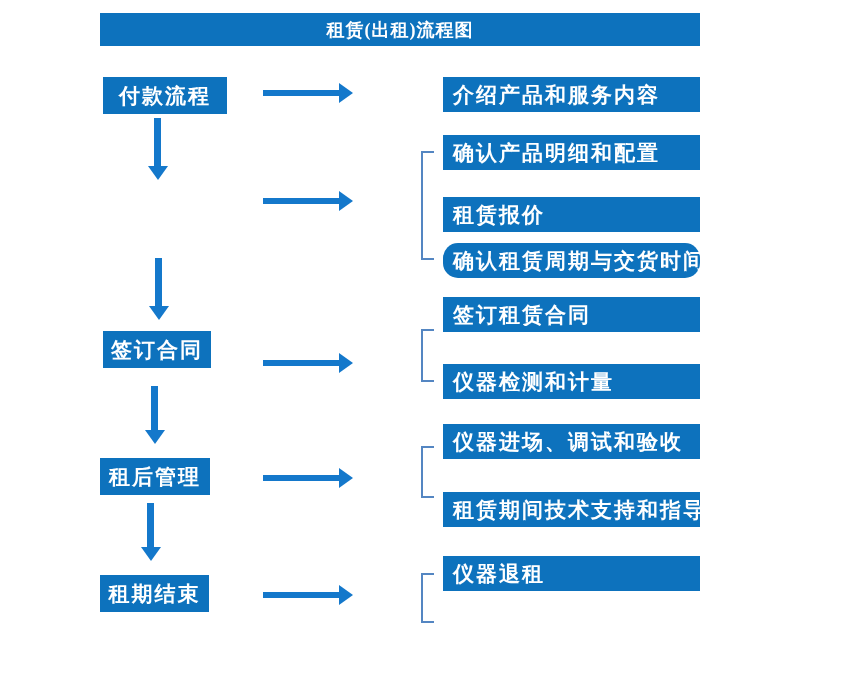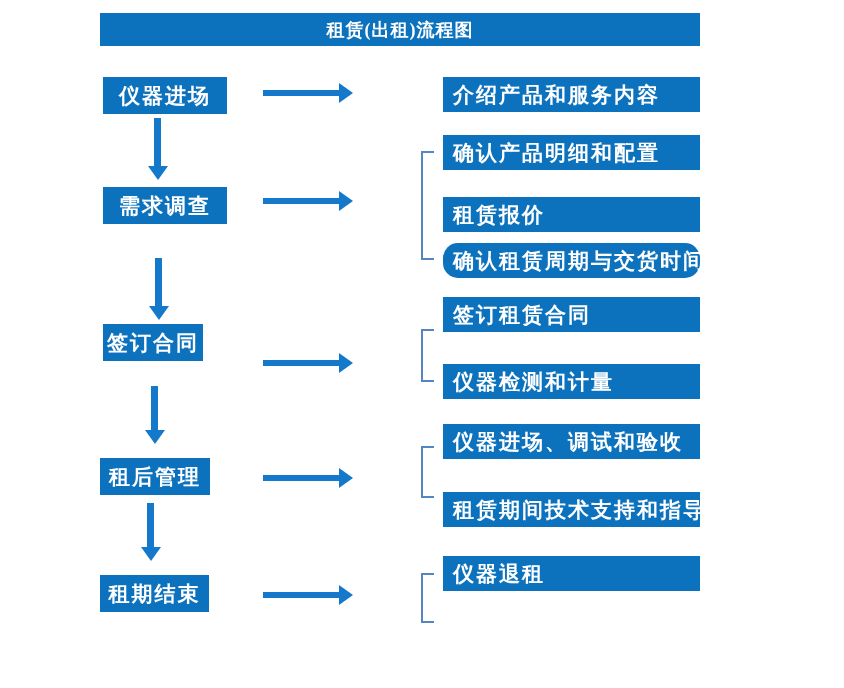--- a/index.html
+++ b/index.html
@@ -72,26 +72,23 @@
 </head>
 <body>
 
 <div class="canvas">
 
   <div class="title-bar">
     <span>租赁(出租)流程图</span>
   </div>
 
   <div class="step" style="left:103px;top:77px;width:124px;">
-    <span>仪器进场</span>
+    <span>付款流程</span>
   </div>
-  <div class="step" style="left:103px;top:187px;width:124px;">
-    <span>需求调查</span>
-  </div>
-  <div class="step" style="left:103px;top:324px;width:100px;">
+  <div class="step" style="left:103px;top:331px;width:108px;">
     <span>签订合同</span>
   </div>
   <div class="step" style="left:100px;top:458px;width:110px;">
     <span>租后管理</span>
   </div>
   <div class="step" style="left:100px;top:575px;width:109px;">
     <span>租期结束</span>
   </div>
 
   <div class="varrow" style="left:147px;top:118px;height:62px;">

